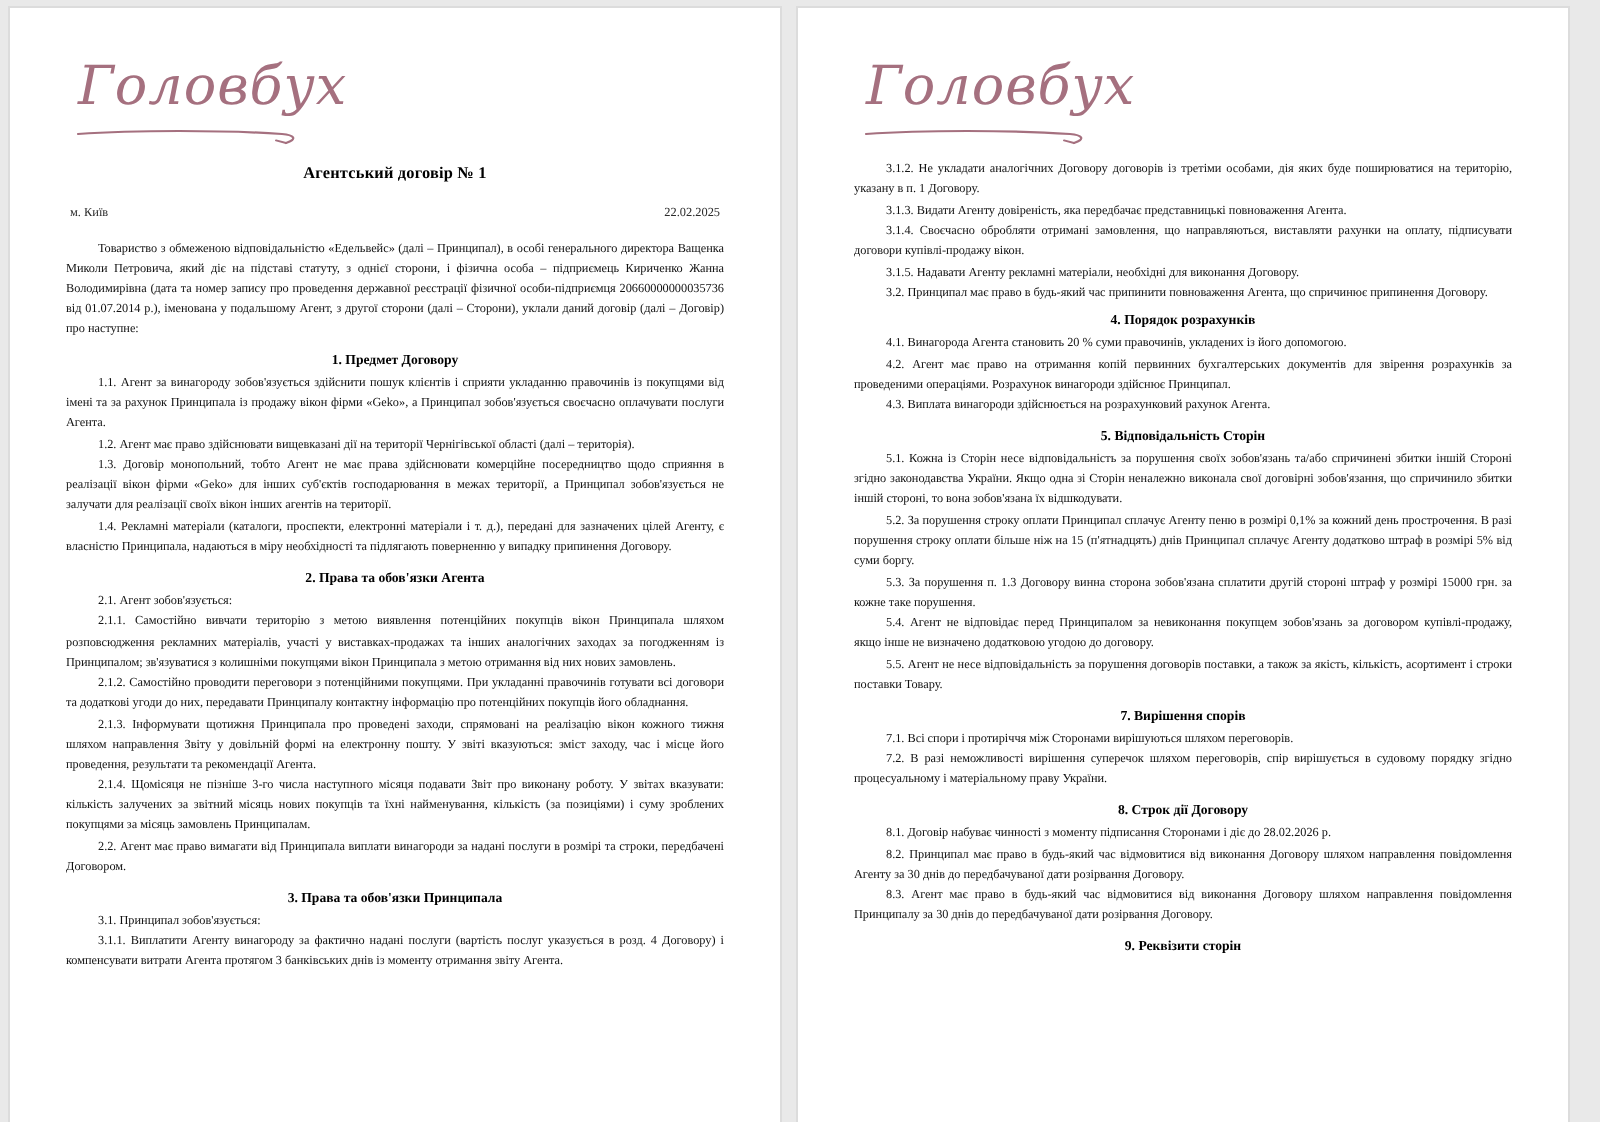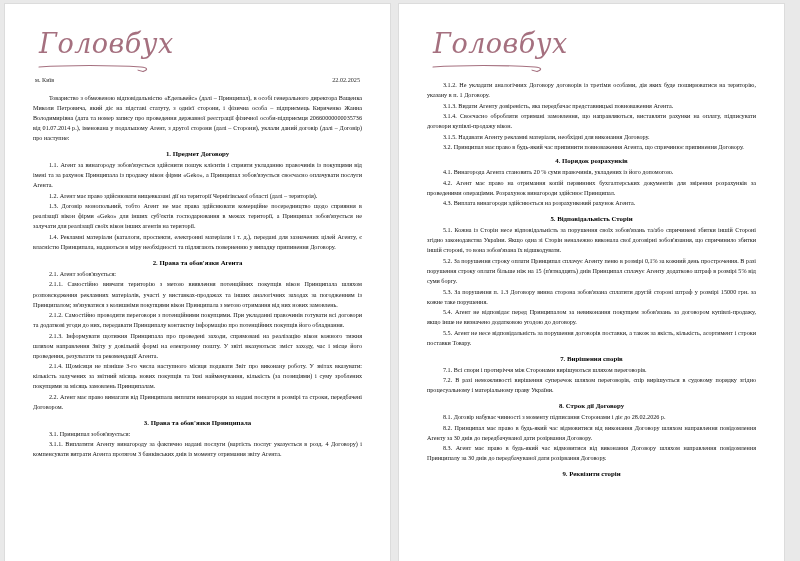--- a/index.html
+++ b/index.html
@@ -93,20 +93,21 @@
   <div class="page page1">
 
     <div class="logo-wrap">
       <div class="logo">Головбух</div>
       <svg class="logo-swash" width="120" height="14" viewBox="0 0 120 14">
         <path d="M2 5 C 30 3, 75 3, 104 5 C 110 5.5, 112 7.5, 106 9.5" fill="none" stroke="#a5707f" stroke-width="1.1" stroke-linecap="round"></path>
         <path d="M106 9.5 L 101 8.2" fill="none" stroke="#a5707f" stroke-width="1" stroke-linecap="round"></path>
       </svg>
     </div>
 
+    <div class="doc-title">Агентський договір № 1</div>
 
     <div class="meta-row">
       <span class="meta-city">м. Київ</span>
       <span class="meta-date">22.02.2025</span>
     </div>
 
     <p class="body">Товариство з обмеженою відповідальністю «Едельвейс» (далі – Принципал), в особі генерального директора Ващенка Миколи Петровича, який діє на підставі статуту, з однієї сторони, і фізична особа – підприємець Кириченко Жанна Володимирівна (дата та номер запису про проведення державної реєстрації фізичної особи-підприємця 20660000000035736 від 01.07.2014 р.), іменована у подальшому Агент, з другої сторони (далі – Сторони), уклали даний договір (далі – Договір) про наступне:</p>
 
     <h2 class="section">1. Предмет Договору</h2>
     <p class="body">1.1. Агент за винагороду зобов'язується здійснити пошук клієнтів і сприяти укладанню правочинів із покупцями від імені та за рахунок Принципала із продажу вікон фірми «Geko», а Принципал зобов'язується своєчасно оплачувати послуги Агента.</p>

